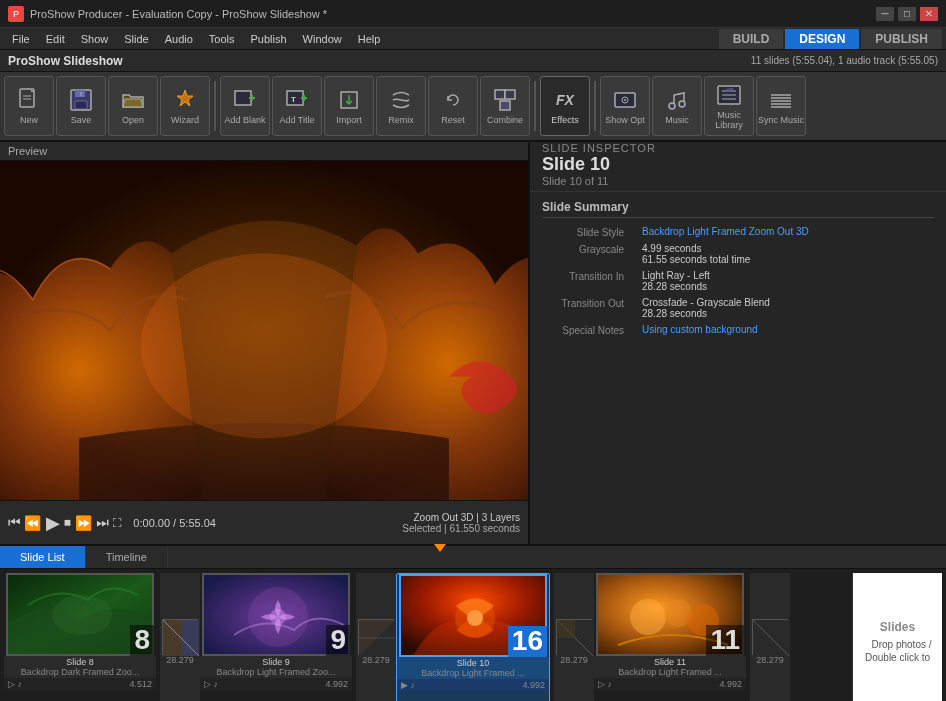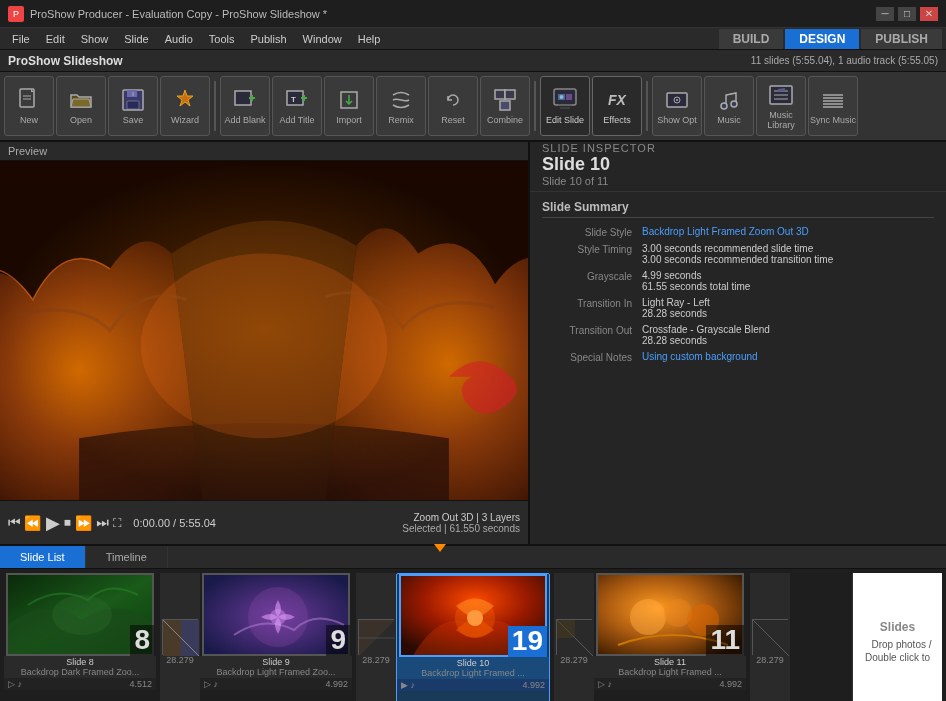--- a/index.html
+++ b/index.html
@@ -57,21 +57,21 @@
     #inspector { flex: 1; background: #252525; overflow-y: auto; position: relative; }
     #inspector::-webkit-scrollbar { width: 8px; }
     #inspector::-webkit-scrollbar-track { background: #1a1a1a; }
     #inspector::-webkit-scrollbar-thumb { background: #555; }
     #inspector-header { padding: 0 12px 4px; background: #252525; border-bottom: 1px solid #333; }
     #inspector-title { font-size: 18px; font-weight: bold; color: #ddd; }
     #inspector-subtitle { font-size: 11px; color: #888; }
     .inspector-section { padding: 8px 12px; }
     .section-title { font-size: 12px; font-weight: bold; color: #bbb; margin-bottom: 8px; padding-bottom: 3px; border-bottom: 1px solid #444; }
     .info-row { display: flex; margin-bottom: 5px; align-items: flex-start; }
-    .info-label { width: 100px; color: #888; font-size: 10px; text-align: right; padding-right: 10px; flex-shrink: 0; padding-top: 1px; }
+    .info-label { width: 100px; color: #888; font-size: 10px; text-align: right; padding-right: 18px; flex-shrink: 0; padding-top: 1px; }
     .info-value { color: #ccc; font-size: 10px; flex: 1; }
     .info-value.blue { color: #4a9eff; }
     .info-value.link { color: #4a9eff; cursor: pointer; }
 
     
     #bottom-section { background: #1a1a1a; border-top: 2px solid #111; }
     #tab-bar { display: flex; background: #2a2a2a; border-bottom: 1px solid #111; }
     .tab { padding: 5px 20px; cursor: pointer; font-size: 11px; color: #aaa; border-right: 1px solid #333; }
     .tab.active { background: #1a6fd4; color: white; }
 
@@ -159,40 +159,40 @@
         <path d="M15 2 L18 5 L15 5 Z" fill="#aaa"></path>
         <line x1="7" y1="9" x2="15" y2="9" stroke="#aaa" stroke-width="1"></line>
         <line x1="7" y1="12" x2="15" y2="12" stroke="#aaa" stroke-width="1"></line>
       </svg>
     </div>
     <div class="label">New</div>
   </div>
   <div class="tool-btn">
     <div class="icon">
       <svg width="26" height="26" viewBox="0 0 26 26" fill="none">
-        <path d="M3 8 L3 20 L23 20 L23 10 L11 10 L9 8 Z" stroke="#aaa" stroke-width="1.5" fill="#5a4a1a"></path>
-        <path d="M5 12 L21 12 L23 20 L3 20 Z" fill="#7a6a2a" stroke="#aaa" stroke-width="1"></path>
-      </svg>
-    </div>
-    <div class="label">Open</div>
-  </div>
-  <div class="tool-btn">
-    <div class="icon">
-      <svg width="26" height="26" viewBox="0 0 26 26" fill="none">
         <rect x="3" y="3" width="20" height="20" rx="1" stroke="#aaa" stroke-width="1.5" fill="#3a3a6a"></rect>
         <rect x="7" y="3" width="10" height="7" fill="#6a6aaa"></rect>
         <rect x="7" y="14" width="12" height="8" rx="1" fill="#2a2a5a" stroke="#aaa" stroke-width="0.5"></rect>
         <line x1="13" y1="5" x2="13" y2="9" stroke="#aaa" stroke-width="1"></line>
       </svg>
     </div>
     <div class="label">Save</div>
   </div>
   <div class="tool-btn">
     <div class="icon">
       <svg width="26" height="26" viewBox="0 0 26 26" fill="none">
+        <path d="M3 8 L3 20 L23 20 L23 10 L11 10 L9 8 Z" stroke="#aaa" stroke-width="1.5" fill="#5a4a1a"></path>
+        <path d="M5 12 L21 12 L23 20 L3 20 Z" fill="#7a6a2a" stroke="#aaa" stroke-width="1"></path>
+      </svg>
+    </div>
+    <div class="label">Open</div>
+  </div>
+  <div class="tool-btn">
+    <div class="icon">
+      <svg width="26" height="26" viewBox="0 0 26 26" fill="none">
         <path d="M13 3 L15 9 L21 9 L16 13 L18 19 L13 15 L8 19 L10 13 L5 9 L11 9 Z" stroke="#e8a020" stroke-width="1" fill="#c87010"></path>
       </svg>
     </div>
     <div class="label">Wizard</div>
   </div>
   <div class="tool-separator"></div>
   <div class="tool-btn">
     <div class="icon">
       <svg width="26" height="26" viewBox="0 0 26 26" fill="none">
         <rect x="3" y="4" width="16" height="14" stroke="#aaa" stroke-width="1.5" fill="#2a2a3a"></rect>
@@ -246,33 +246,20 @@
     <div class="icon">
       <svg width="26" height="26" viewBox="0 0 26 26" fill="none">
         <rect x="3" y="3" width="10" height="9" stroke="#aaa" stroke-width="1.5" fill="#3a3a4a"></rect>
         <rect x="13" y="3" width="10" height="9" stroke="#aaa" stroke-width="1.5" fill="#3a3a4a"></rect>
         <rect x="8" y="14" width="10" height="9" stroke="#aaa" stroke-width="1.5" fill="#4a4a6a"></rect>
       </svg>
     </div>
     <div class="label">Combine</div>
   </div>
   <div class="tool-separator"></div>
-  <div class="tool-btn fx-btn">
-    <div class="icon">
-      <svg width="28" height="28" viewBox="0 0 28 28" fill="none">
-        <rect x="3" y="3" width="22" height="16" rx="2" stroke="#888" stroke-width="1.5" fill="#2a2a3a"></rect>
-        <path d="M7 8 L14 8 L14 14 L7 14 Z" fill="#4a6a8a"></path>
-        <path d="M15 8 L21 8 L21 14 L15 14 Z" fill="#6a4a8a"></path>
-        <circle cx="10.5" cy="11" r="2" fill="#8ab4e4"></circle>
-        <path d="M7 19 L21 19" stroke="#555" stroke-width="1"></path>
-        <path d="M9 22 L19 22" stroke="#555" stroke-width="1"></path>
-      </svg>
-    </div>
-    <div class="label">Edit Slide</div>
-  </div>
   <div class="tool-btn fx-btn">
     <div class="icon" style="font-size: 14px; font-weight: bold; color: #bbb; font-style: italic;">FX</div>
     <div class="label">Effects</div>
   </div>
   <div class="tool-separator"></div>
   <div class="tool-btn">
     <div class="icon">
       <svg width="26" height="26" viewBox="0 0 26 26" fill="none">
         <rect x="3" y="6" width="20" height="14" rx="1" stroke="#aaa" stroke-width="1.5" fill="#2a2a3a"></rect>
         <circle cx="13" cy="13" r="3" stroke="#aaa" stroke-width="1" fill="none"></circle>
@@ -387,27 +374,20 @@
       <div id="inspector-subtitle">Slide 10 of 11</div>
     </div>
     <div class="inspector-section">
       <div class="section-title">Slide Summary</div>
 
       <div class="info-row">
         <div class="info-label">Slide Style</div>
         <div class="info-value blue link">Backdrop Light Framed Zoom Out 3D</div>
       </div>
 
-      <div class="info-row">
-        <div class="info-label">Style Timing</div>
-        <div class="info-value">
-          <div>3.00 seconds recommended slide time</div>
-          <div>3.00 seconds recommended transition time</div>
-        </div>
-      </div>
 
       <div class="info-row">
         <div class="info-label">Grayscale</div>
         <div class="info-value">
           <div class="blue">4.99 seconds</div>
           <div class="blue">61.55 seconds total time</div>
         </div>
       </div>
 
 
@@ -549,21 +529,21 @@
             <path d="M10 83 Q40 30 74 50 Q108 30 138 83 Z" fill="#cc3300" opacity="0.4"></path>
 
             <circle cx="74" cy="42" r="20" fill="#ff6600" opacity="0.3"></circle>
             <path d="M55 30 Q74 15 93 30 Q80 42 74 42 Q68 42 55 30" fill="#ff8820" opacity="0.6"></path>
             <path d="M55 54 Q74 69 93 54 Q80 42 74 42 Q68 42 55 54" fill="#ee5500" opacity="0.6"></path>
             <circle cx="74" cy="42" r="8" fill="#ff9940"></circle>
           </svg>
         </div>
 
         <div style="position:absolute; right:16px; bottom:0; background:#1a3a5a; border:1px solid #4a9eff; color:#4a9eff; font-size:12px; font-weight:bold; padding:1px 4px; line-height:1.2;">B</div>
-        <div style="position:absolute; right:0; bottom:0; background:#1a6fd4; color:white; font-size:28px; font-weight:bold; padding:0 4px; line-height:1.1;">19</div>
+        <div style="position:absolute; right:0; bottom:0; background:#1a6fd4; color:white; font-size:28px; font-weight:bold; padding:0 4px; line-height:1.1;">16</div>
       </div>
       <div class="slide-label" style="background:#1a4a7a;">
         <span class="sname">Slide 10</span>
         <span class="seffect">Backdrop Light Framed ...</span>
       </div>
       <div class="slide-duration" style="background:#1a3a6a;">
         <span>▶ ♪</span>
         <span>4.992</span>
       </div>
     </div>

